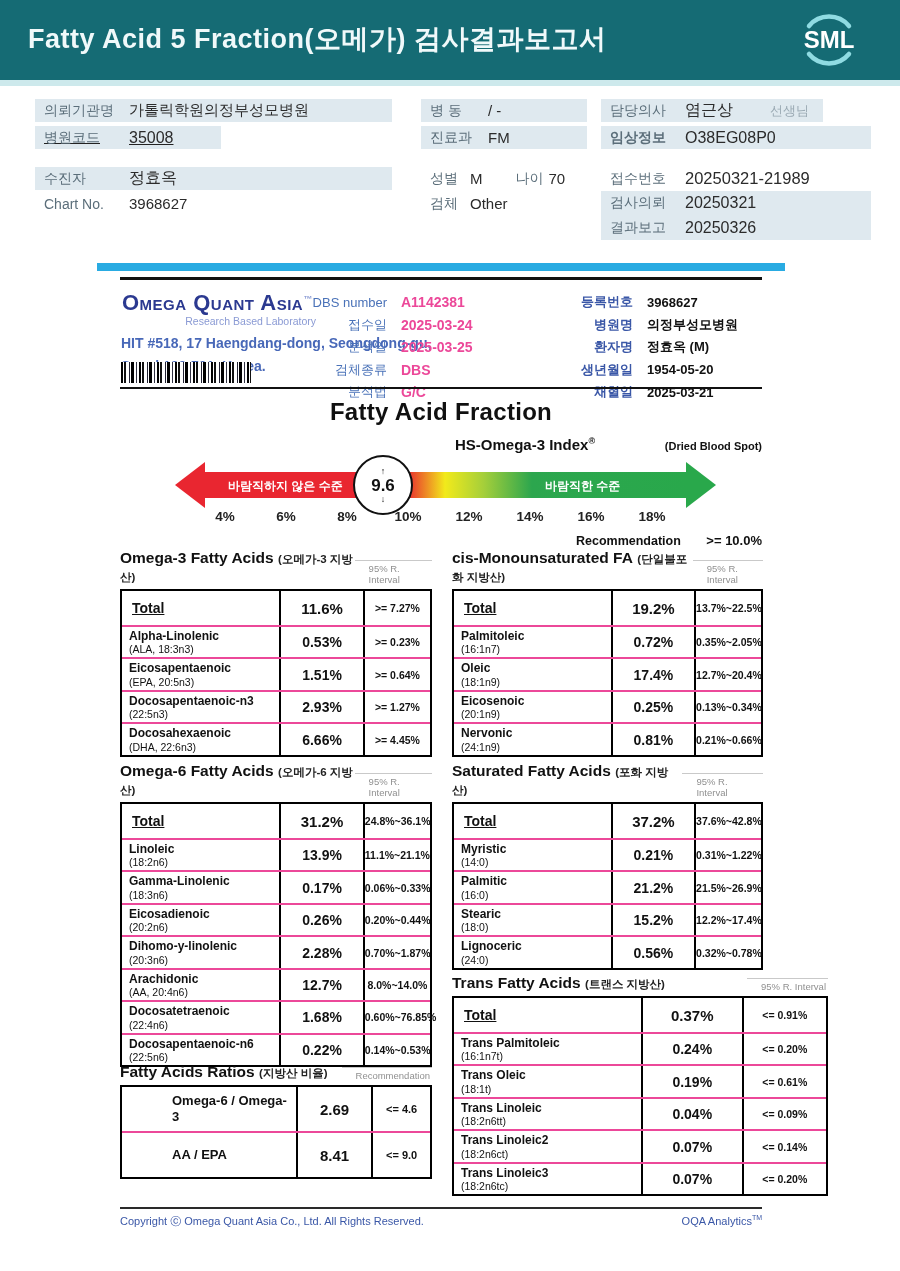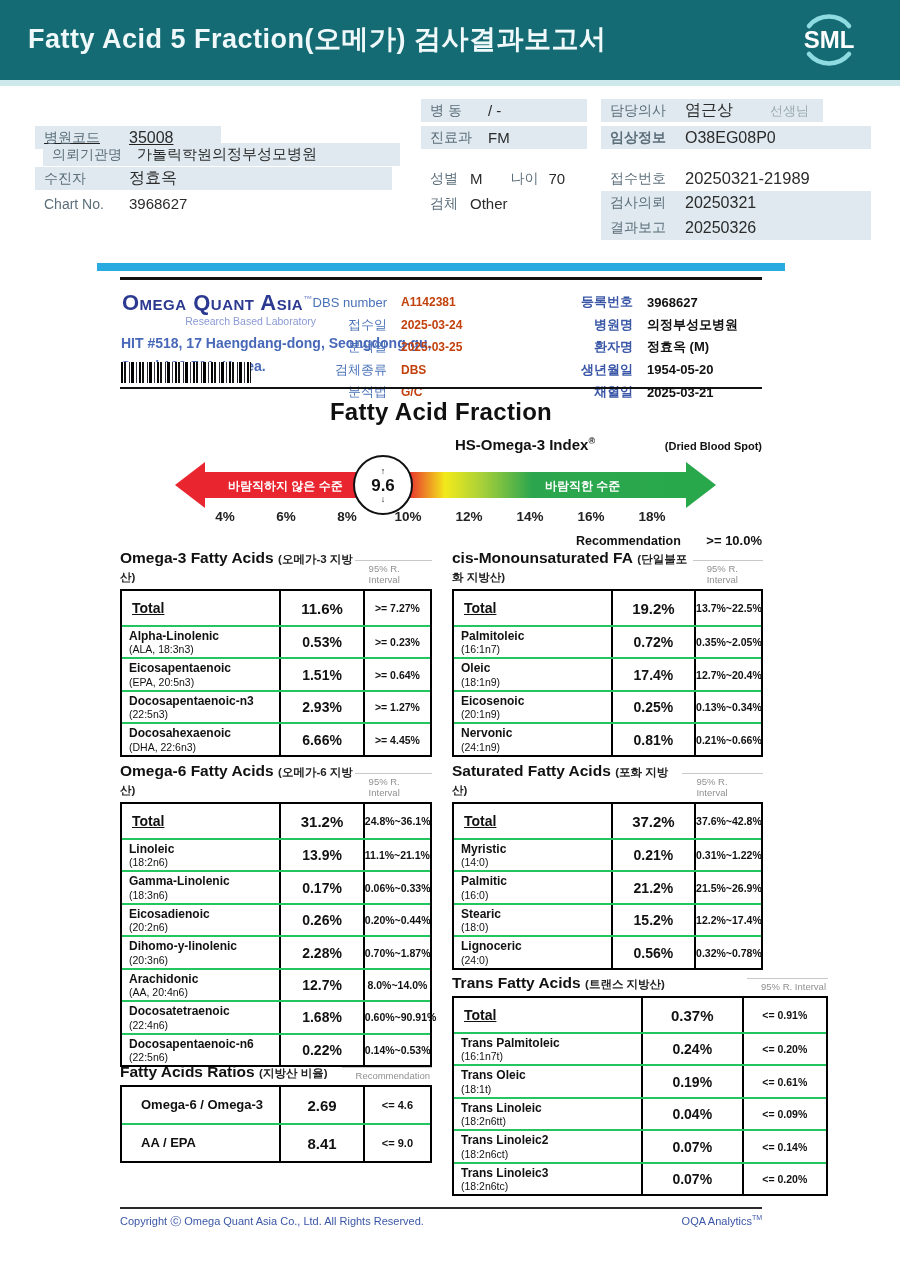--- a/index.html
+++ b/index.html
@@ -28,21 +28,21 @@
   
   .lab-name{position:absolute;left:122px;top:292px;font-variant:small-caps;font-weight:bold;font-size:22px;color:#2b3990;letter-spacing:.5px;line-height:1;}
   .lab-name sup{font-size:9px;color:#8a9ad4;}
   .lab-tagline{position:absolute;left:150px;top:315px;width:166px;text-align:right;font-size:10.5px;color:#8a9ad4;}
   .lab-address{position:absolute;left:121px;top:332px;font-size:14px;font-weight:bold;color:#4868b8;line-height:1.65;}
   .barcode{position:absolute;left:121px;top:362px;width:130px;height:21px;
     background:repeating-linear-gradient(90deg,#000 0 2px,#fff 2px 3px,#111 3px 5px,#fff 5px 8px,#223 8px 9px,#fff 9px 10px,#000 10px 13px,#fff 13px 15px,#334 15px 16px,#fff 16px 18px);}
   .lab-fields{position:absolute;top:291px;display:flex;flex-direction:column;}
   .f-row{display:flex;align-items:center;height:22.5px;}
   .f-lbl{display:inline-block;width:88px;text-align:right;color:#4a72b8;font-size:13px;}
-  .f-val{margin-left:14px;font-weight:bold;font-size:12px;color:#c2410c;}
+  .f-val{margin-left:14px;font-weight:bold;font-size:14px;color:#ec4899;}
   .lab-fields.right .f-lbl{font-weight:bold;color:#3a57a7;width:80px;}
   .lab-fields.right .f-val{font-size:13px;color:#111;}
 
   
   .report-title{position:absolute;left:120px;top:398px;width:642px;text-align:center;font-size:24px;font-weight:bold;color:#101010;letter-spacing:.3px;}
   .index-title{position:absolute;left:455px;top:436px;font-size:15px;font-weight:bold;color:#111;}
   .index-title sup{font-size:9px;}
   .dbs-note{position:absolute;right:138px;top:440px;font-size:11px;font-weight:bold;color:#111;margin-left:17px;}
   .gauge{position:absolute;left:120px;top:462px;width:642px;height:46px;}
   .g-bar{position:absolute;left:84px;top:10px;width:482px;height:26px;
@@ -63,33 +63,33 @@
   .recommend-row{position:absolute;left:120px;top:533px;width:642px;text-align:right;font-size:12.5px;font-weight:bold;color:#111;}
   .recommend-row .rv{margin-left:22px;font-size:13px;}
 
   
   .table-slot{position:absolute;}
   .fa-title-row{display:flex;justify-content:space-between;align-items:flex-end;margin-bottom:4px;}
   .t-en{font-size:15.5px;font-weight:bold;color:#111;}
   .t-kr{font-size:11.5px;font-weight:bold;color:#222;}
   .fa-ref{font-size:9.5px;color:#909090;border-top:1px solid #c9c9c9;padding:2px 2px 0 14px;}
   .fa-grid{border:2px solid #000;background:#fff;}
-  .fa-row{display:flex;border-top:2px solid #22c55e;align-items:stretch;}
+  .fa-row{display:flex;border-top:2px solid #ec4899;align-items:stretch;}
   .fa-row:first-child{border-top:none;}
   .c-name{flex:0 0 46.5%;border-right:2px solid #000;padding:2px 7px;display:flex;flex-direction:column;justify-content:center;}
   .c-val{flex:0 0 26.5%;border-right:2px solid #000;display:flex;align-items:center;justify-content:center;font-weight:bold;font-size:14px;color:#111;}
   .c-ref{flex:1;display:flex;align-items:center;justify-content:center;font-weight:bold;font-size:10.5px;color:#111;}
   .n1{font-weight:bold;font-size:12px;line-height:1.2;color:#111;}
   .n2{font-size:10.5px;line-height:1.15;color:#111;}
   .fa-row.data{min-height:29px;}
   .compact .fa-row.data{min-height:26px;}
   .fa-row.total{height:34px;}
   .fa-row.total .n1{font-size:14px;text-decoration:underline;padding-left:3px;}
   .fa-row.total .c-val{font-size:15px;}
-  .simple .fa-row{height:36px;}
+  .simple .fa-row{height:44px;padding-left:31px;}
   .simple .n1{font-size:13px;padding-left:12px;}
   .simple .c-val{font-size:15px;}
   .simple .c-ref{font-size:11px;}
 
   
   .footer-line{position:absolute;left:120px;top:1207px;width:642px;height:2px;background:#2a2a2a;}
   .footer-row{position:absolute;left:120px;top:1214px;width:642px;display:flex;justify-content:space-between;font-size:11px;color:#3a57a7;}
   .footer-row sup{font-size:7px;}
 </style>
 </head>
@@ -100,21 +100,21 @@
   <div class="app-header">
     <div class="app-title">Fatty Acid 5 Fraction(오메가) 검사결과보고서</div>
     <svg class="sml-logo" viewBox="0 0 66 66">
       <path d="M 13 19 A 26 26 0 0 1 53 19" fill="none" stroke="#8fdbe2" stroke-width="4.5" stroke-linecap="round"></path>
       <path d="M 53 47 A 26 26 0 0 1 13 47" fill="none" stroke="#8fdbe2" stroke-width="4.5" stroke-linecap="round"></path>
       <text x="33" y="41" text-anchor="middle" font-size="24" font-weight="bold" fill="#ffffff" font-family="Liberation Sans, sans-serif">SML</text>
     </svg>
   </div>
   <div class="header-strip"></div>
 
-  <div class="info-row boxed" style="left:43px;top:99px;width:357px;margin-top:44px;">
+  <div class="info-row boxed" style="left:35px;top:99px;width:357px;">
     <span class="i-lbl" style="width:85px;">의뢰기관명</span>
     <span class="i-val">가톨릭학원의정부성모병원</span>
   </div>
   <div class="info-row boxed" style="left:35px;top:126px;width:186px;text-decoration:underline;">
     <span class="i-lbl" style="width:85px;">병원코드</span>
     <span class="i-val" style="font-size:16px;">35008</span>
   </div>
   <div class="info-row boxed" style="left:35px;top:167px;width:357px;">
     <span class="i-lbl" style="width:85px;">수진자</span>
     <span class="i-val" style="font-size:16px;">정효옥</span>
@@ -128,21 +128,21 @@
     <span class="i-lbl" style="width:58px;">병  동</span>
     <span class="i-val">/ -</span>
   </div>
   <div class="info-row boxed" style="left:421px;top:126px;width:166px;">
     <span class="i-lbl" style="width:58px;">진료과</span>
     <span class="i-val">FM</span>
   </div>
   <div class="info-row" style="left:421px;top:167px;width:200px;">
     <span class="i-lbl" style="width:40px;padding-left:9px;">성별</span>
     <span class="i-val">M</span>
-    <span class="i-lbl" style="width:38px;margin-left:28px;padding-left:0;">나이</span>
+    <span class="i-lbl" style="width:38px;margin-left:28px;padding-left:0;text-align:center;">나이</span>
     <span class="i-val">70</span>
   </div>
   <div class="info-row" style="left:421px;top:192px;width:166px;">
     <span class="i-lbl" style="width:40px;padding-left:9px;">검체</span>
     <span class="i-val">Other</span>
   </div>
 
   <div class="info-row boxed" style="left:601px;top:99px;width:222px;">
     <span class="i-lbl" style="width:75px;">담당의사</span>
     <span class="i-val" style="font-size:16px;">염근상</span>
@@ -408,21 +408,21 @@
     </div>
     <div class="c-val">12.7%</div>
     <div class="c-ref">8.0%~14.0%</div>
   </div>
           <div class="fa-row data">
     <div class="c-name">
       <span class="n1">Docosatetraenoic</span>
       <span class="n2">(22:4n6)</span>
     </div>
     <div class="c-val">1.68%</div>
-    <div class="c-ref">0.60%~90.91%</div>
+    <div class="c-ref">0.60%~76.85%</div>
   </div>
           <div class="fa-row data">
     <div class="c-name">
       <span class="n1">Docosapentaenoic-n6</span>
       <span class="n2">(22:5n6)</span>
     </div>
     <div class="c-val">0.22%</div>
     <div class="c-ref">0.14%~0.53%</div>
   </div>
         </div>

